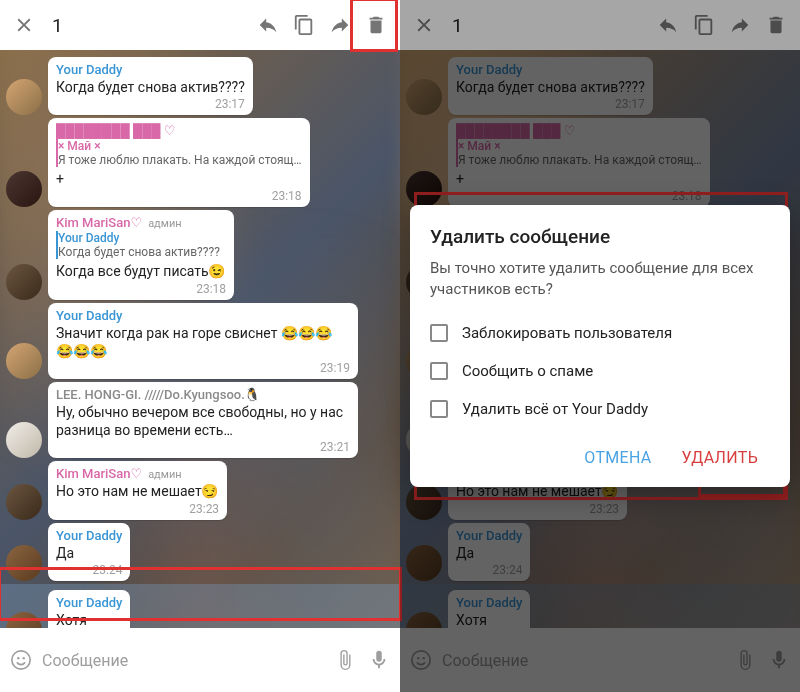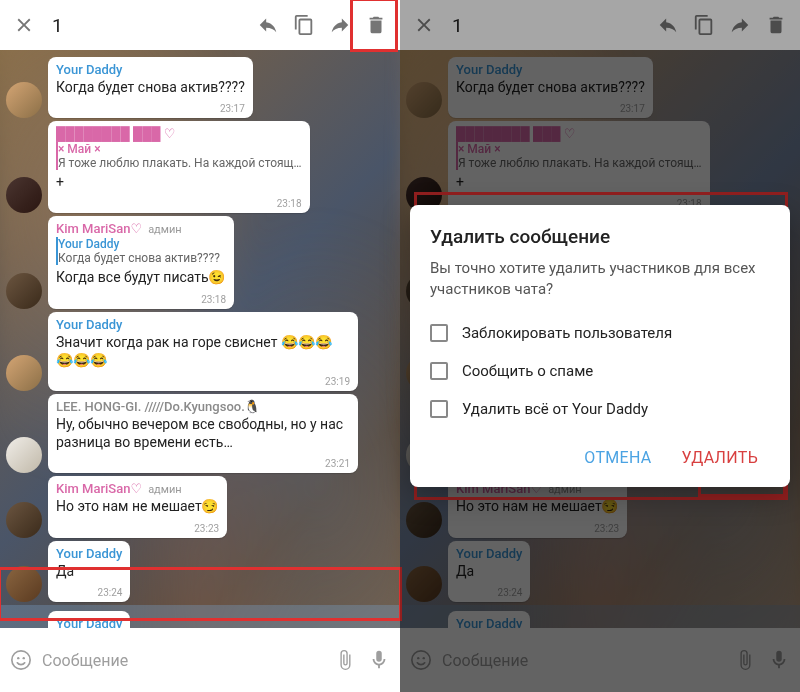--- a/index.html
+++ b/index.html
@@ -16,21 +16,21 @@
 .avatar{width:36px;height:36px;border-radius:50%;flex-shrink:0;background:linear-gradient(135deg,#d4a574,#8b6f47)}
 .avatar.a2{background:linear-gradient(135deg,#4a3530,#2a1510)}
 .avatar.a3{background:linear-gradient(135deg,#6b5540,#3a2a1a)}
 .avatar.a4{background:linear-gradient(135deg,#f0ede8,#c0b8a8)}
 .avatar.a5{background:linear-gradient(135deg,#8a6540,#5a3a20)}
 .bubble{background:#fff;border-radius:8px;padding:5px 8px 4px;max-width:310px;min-width:60px;position:relative;box-shadow:0 1px 1px rgba(0,0,0,.15)}
 .bname{font-size:13px;font-weight:500;color:#3a95d5;margin-bottom:1px}
 .bname.pink{color:#d968a8}
 .bname.grey{color:#8a8a8a}
 .btxt{font-size:14px;color:#222;line-height:1.3;word-wrap:break-word}
-.btime{font-size:10px;color:#a0a0a0;text-align:right;margin-top:7px}
+.btime{font-size:12px;color:#a0a0a0;text-align:right;margin-top:1px}
 .badge{font-size:11px;color:#999;margin-left:6px;font-weight:400}
 .reply{border-left:2px solid #3a95d5;margin-bottom:3px}
 .reply .rname{font-size:12px;color:#3a95d5;font-weight:500}
 .reply .rtxt{font-size:12px;color:#666}
 .reply.pink{border-color:#d968a8}
 .reply.pink .rname{color:#d968a8}
 .selected{background:rgba(120,160,200,.35);margin:0 -6px;padding:3px 6px}
 .inputbar{height:64px;background:#fff;display:flex;align-items:center;padding:0 8px;gap:8px;z-index:2;position:relative}
 .ib-ico{width:26px;height:26px;display:flex;align-items:center;justify-content:center}
 .ib-ico svg{width:22px;height:22px;fill:#9e9e9e}
@@ -335,21 +335,21 @@
     <div class="ib-ico">
         <svg viewBox="0 0 24 24">
           <path d="M12 14a3 3 0 003-3V5a3 3 0 00-6 0v6a3 3 0 003 3zm5-3a5 5 0 01-10 0H5a7 7 0 006 6.92V21h2v-3.08A7 7 0 0019 11h-2z"></path>
         </svg>
       </div>
   </div>
 
   <div class="dialog-overlay">
     <div class="dialog">
       <div class="dlg-title">Удалить сообщение</div>
-      <div class="dlg-body">Вы точно хотите удалить участников для всех участников чата?</div>
+      <div class="dlg-body">Вы точно хотите удалить сообщение для всех участников есть?</div>
       <div id="dlg-checks">
           <div class="dlg-check">
             <div class="box"></div>
             <span>Заблокировать пользователя</span>
           </div>
           <div class="dlg-check">
             <div class="box"></div>
             <span>Сообщить о спаме</span>
           </div>
           <div class="dlg-check">

